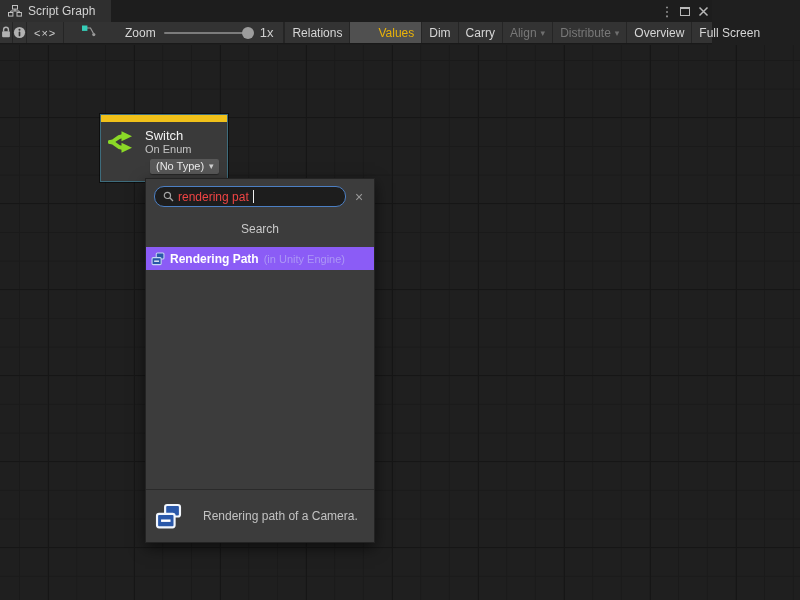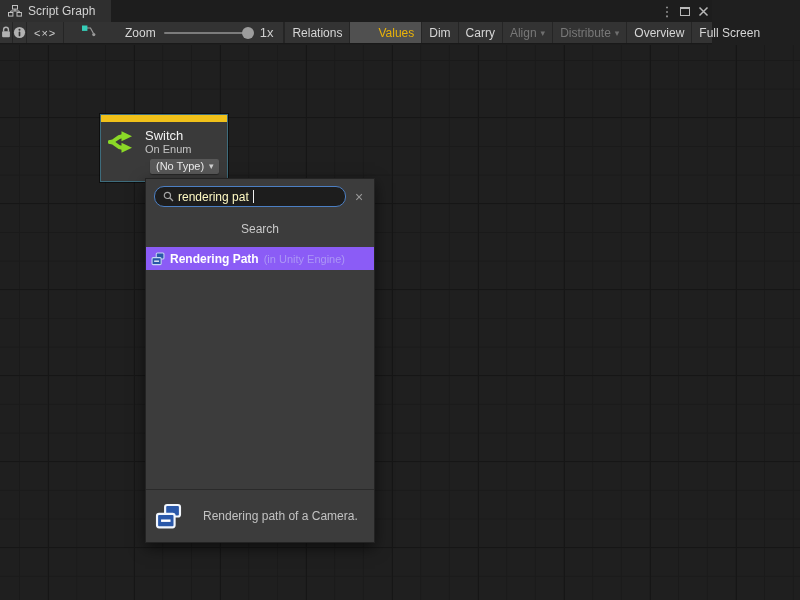--- a/index.html
+++ b/index.html
@@ -64,21 +64,21 @@
     font-size:11px; color:#e9e9e9; box-shadow:0 1px 1px rgba(0,0,0,.35); }
   .node-dd .arrow { margin-left:0; color:#cfcfcf; }
 
   
   .popup { position:absolute; left:145px; top:133px; width:230px; height:365px;
     background:#3c3c3c; border:1px solid #232323; box-shadow:0 5px 14px rgba(0,0,0,.55);
     display:flex; flex-direction:column; }
   .searchrow { display:flex; align-items:center; padding:7px 6px 5px 8px; }
   .searchfield { flex:1; display:flex; align-items:center; gap:4px; height:21px;
     background:#1d1d1d; border:1px solid #4c7fc3; border-radius:10px; padding:0 8px; }
-  .searchtext { font-size:12px; color:#fef9c3; white-space:pre; }
+  .searchtext { font-size:12px; color:#ef4444; white-space:pre; }
   .caret { width:1px; height:13px; background:#f0f0f0; }
   .popup-close { width:18px; text-align:center; color:#9b9b9b; font-size:14px; margin-left:4px; }
   .search-header { text-align:center; font-size:12px; color:#c9c9c9; padding:10px 0 11px; }
   .result-row { display:flex; align-items:center; gap:5px; height:23px;
     background:#8b5cf6; padding:0 4px 0 5px; }
   .result-name { font-size:12px; font-weight:bold; color:#ffffff; white-space:nowrap; }
   .result-context { font-size:11px; color:rgba(210,222,243,.45); white-space:nowrap; }
   .list-filler { flex:1; }
   .popup-footer { display:flex; align-items:center; gap:21px; height:53px;
     border-top:1px solid #2a2a2a; padding:0 8px 0 9px; }

